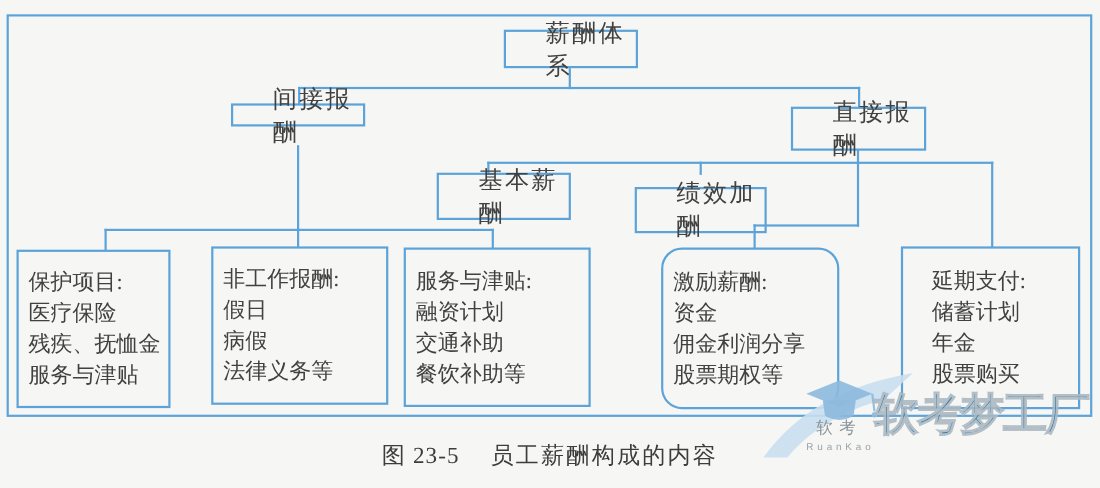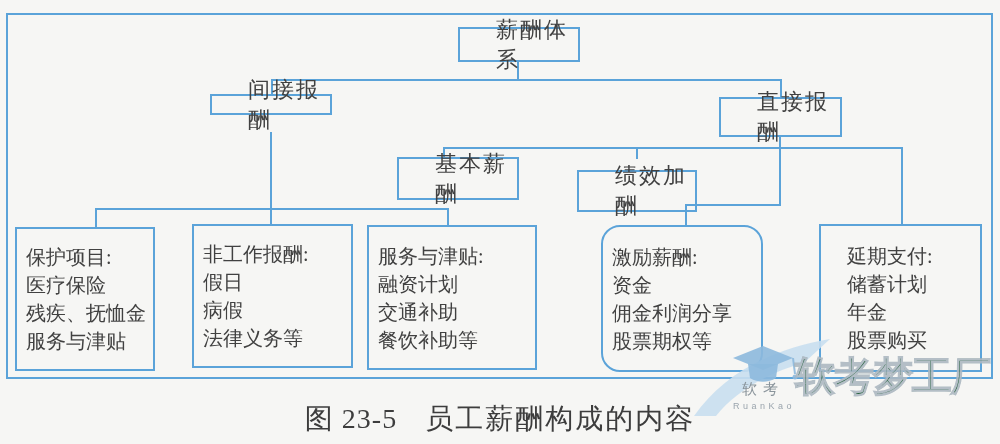--- a/index.html
+++ b/index.html
@@ -31,30 +31,30 @@
     display:flex;flex-direction:column;justify-content:center;
     color:#414141;font-size:20px;line-height:28px;
     padding-left:9px;padding-right:4px;
   }
   .leaf.pad-wide{padding-left:26px;}
   
   .ln{position:absolute;background:#5ba3d9;}
   
   .caption{
     position:absolute;left:0;top:400px;width:1000px;
-    text-align:center;color:#3d3d3d;font-size:28px;letter-spacing:2px;
+    text-align:center;color:#3d3d3d;font-size:21px;letter-spacing:2px;
   }
   .caption .cap-num{margin-right:28px;letter-spacing:1px;}
   
   .wm{position:absolute;left:0;top:0;width:1000px;height:444px;pointer-events:none;}
   .wm-logo{position:absolute;left:688px;top:336px;}
   .wm-big{
     position:absolute;left:795px;top:349px;
     font-size:40px;font-weight:bold;letter-spacing:-1px;
-    color:#14532d;-webkit-text-stroke:1.2px #adb9c2;
+    color:#0369a1;-webkit-text-stroke:1.2px #adb9c2;
     font-family:Liberation Serif, serif;
     white-space:nowrap;opacity:0.9;
   }
 </style>
 </head>
 <body>
 
 <div class="stage">
 
   <div class="frame"></div>

